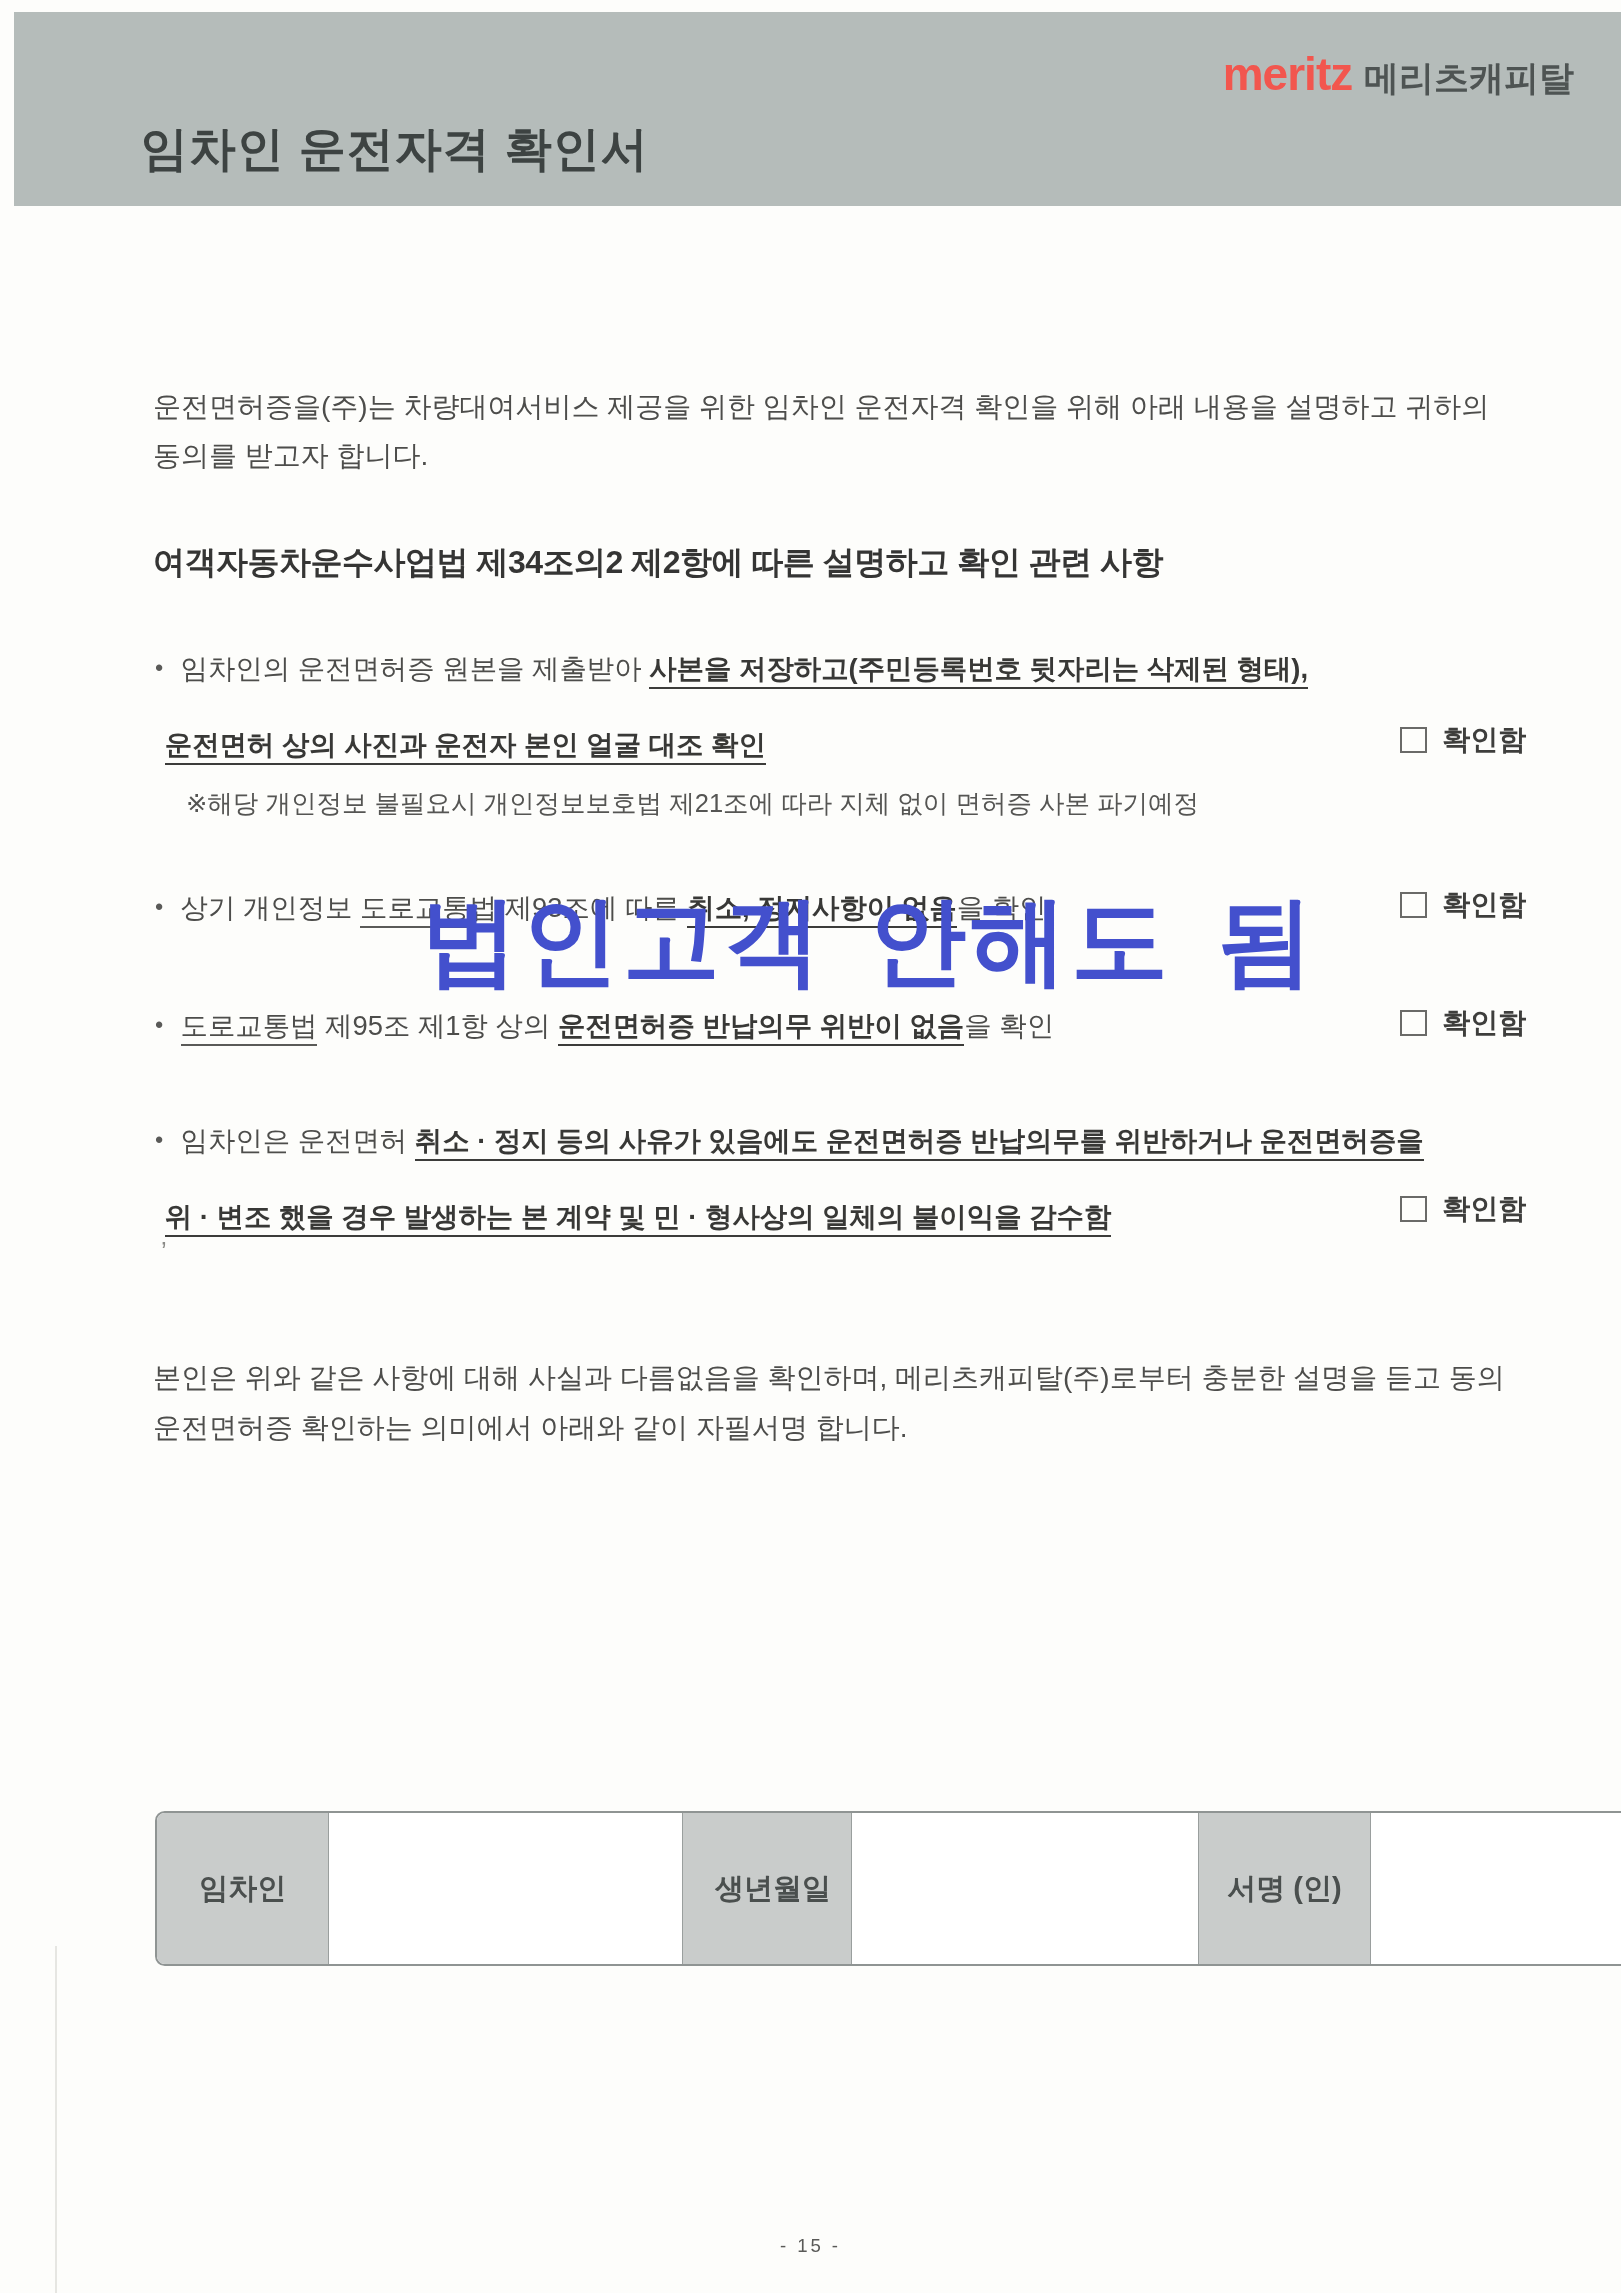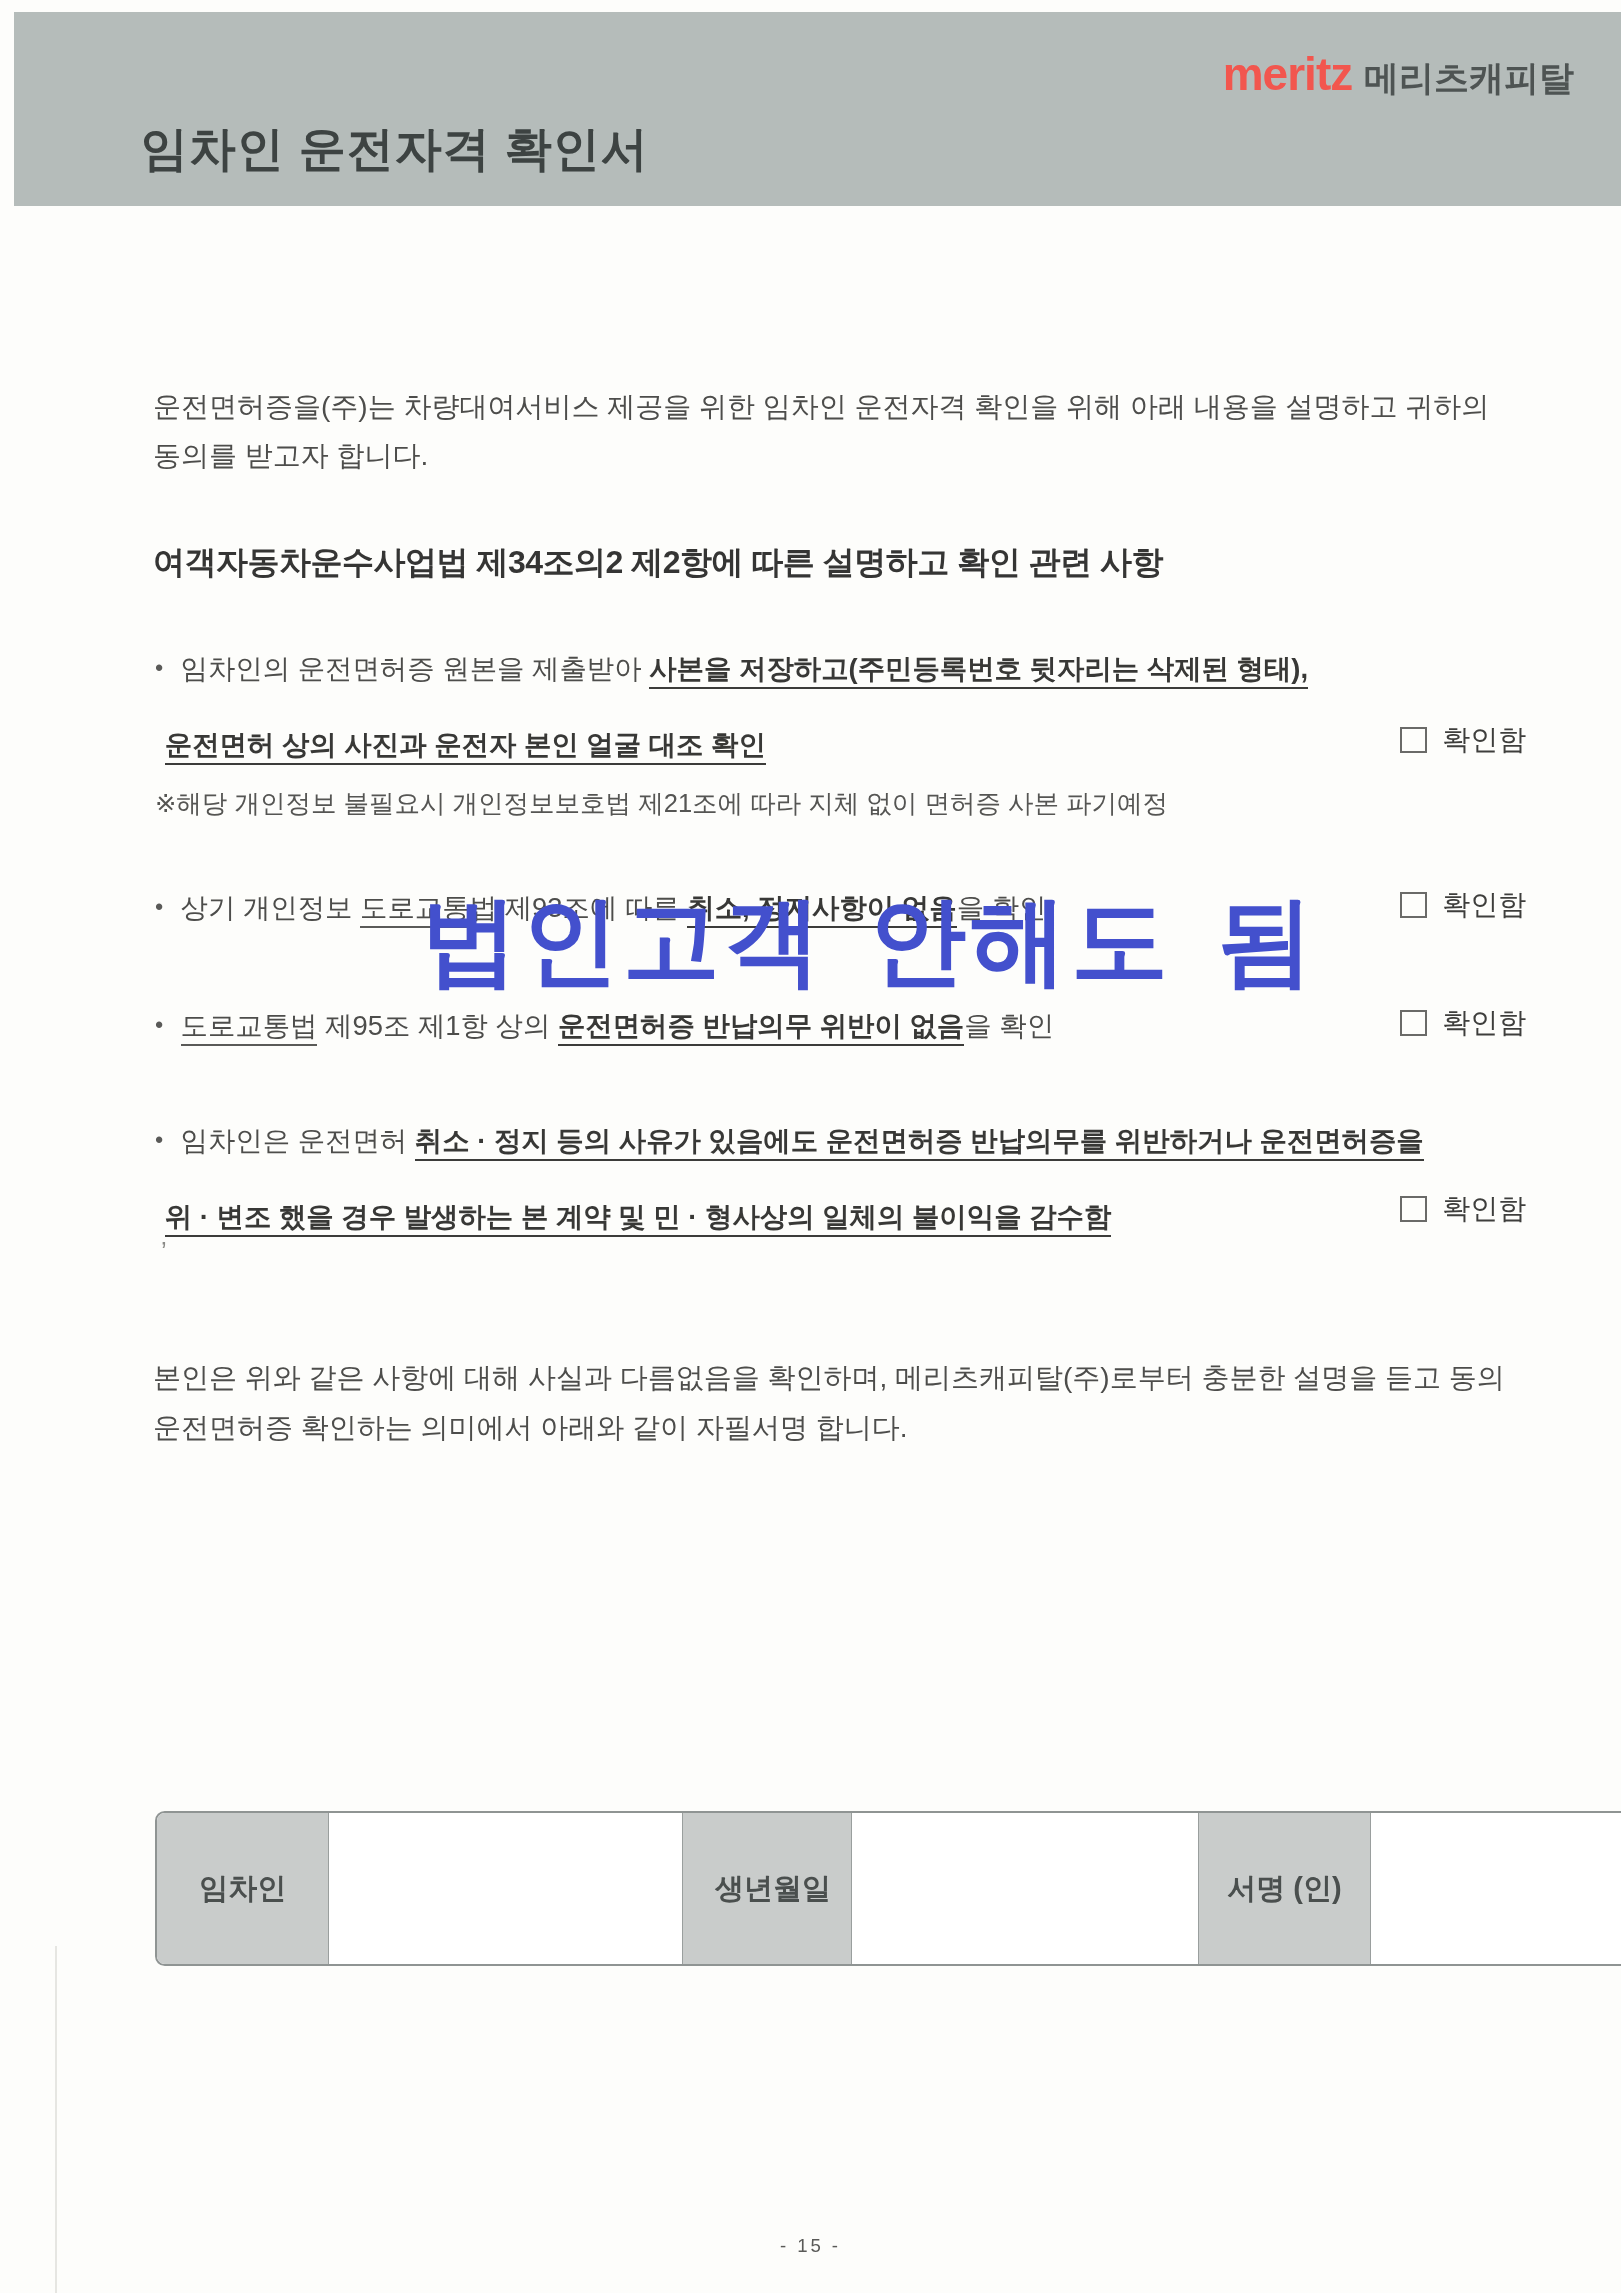--- a/index.html
+++ b/index.html
@@ -40,33 +40,33 @@
   .section-heading {
     position:absolute; left:153px; top:541px;
     font-size:32px; font-weight:800; color:#353534; letter-spacing:-0.5px;
   }
 
   .bullet { position:absolute; left:155px; width:1245px; }
   .b1 { top:645px; } .b2 { top:884px; } .b3 { top:1002px; } .b4 { top:1117px; }
   .b-line { font-size:27.4px; line-height:47px; white-space:nowrap; color:#4d4d4b; }
   .b-line .dot { display:inline-block; width:25.5px; color:#5a5a58; font-size:23.5px; vertical-align:2px; }
   .b-line2 { margin-top:29px; margin-left:9.8px; }
-  .b-note { margin-top:17.6px; font-size:25.5px; color:#555553; white-space:nowrap; }
+  .b-note { margin-top:17.6px; margin-left:31px; font-size:25.5px; color:#555553; white-space:nowrap; }
   .seg-n {}
   .seg-u { border-bottom:2px solid #5a5a58; padding-bottom:2.9px; }
   .seg-bu { font-weight:bold; color:#38383六; color:#383836; border-bottom:2.9px solid #3c3c3a; padding-bottom:2.9px; }
 
   
   .check-row { position:absolute; left:1400px; white-space:nowrap; display:flex; align-items:center; }
   .c1 { top:721px; } .c2 { top:886px; } .c3 { top:1004px; } .c4 { top:1190px; }
   .check-box {
     display:inline-block; width:26.5px; height:26.5px;
     border:2.5px solid #6a6a68; background:transparent;
   }
-  .check-label { font-size:28px; font-weight:normal; color:#3e3e3c; margin-left:15.7px; }
+  .check-label { font-size:28px; font-weight:bold; color:#3e3e3c; margin-left:15.7px; }
 
   
   .watermark {
     position:absolute; left:421px; top:882px;
     font-size:97px; font-weight:bold; color:#4350cd;
     letter-spacing:3.9px; word-spacing:13.7px; white-space:nowrap;
     line-height:118px;
   }
 
   .closing {

